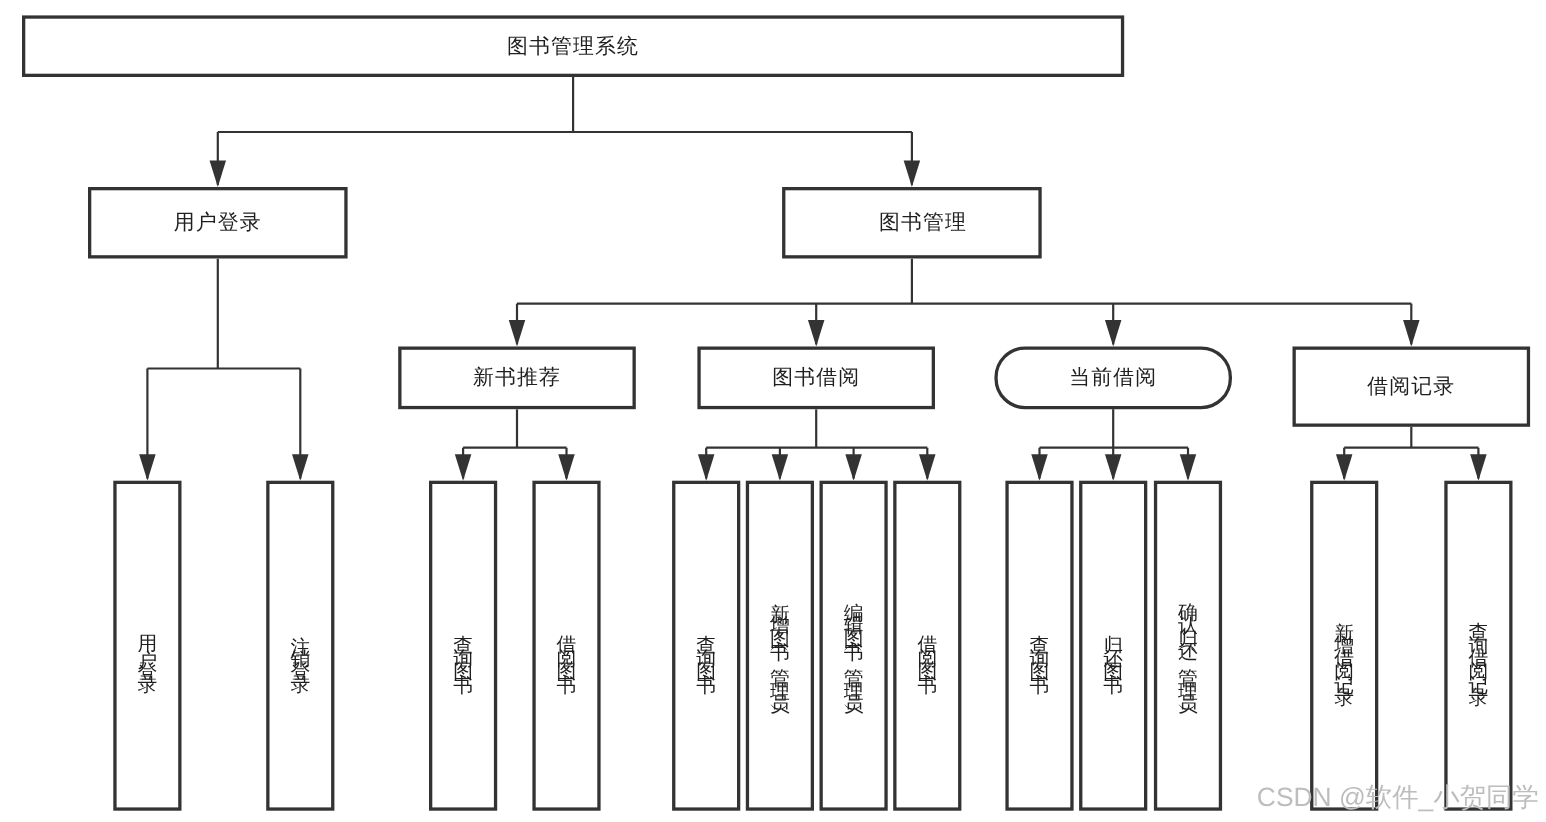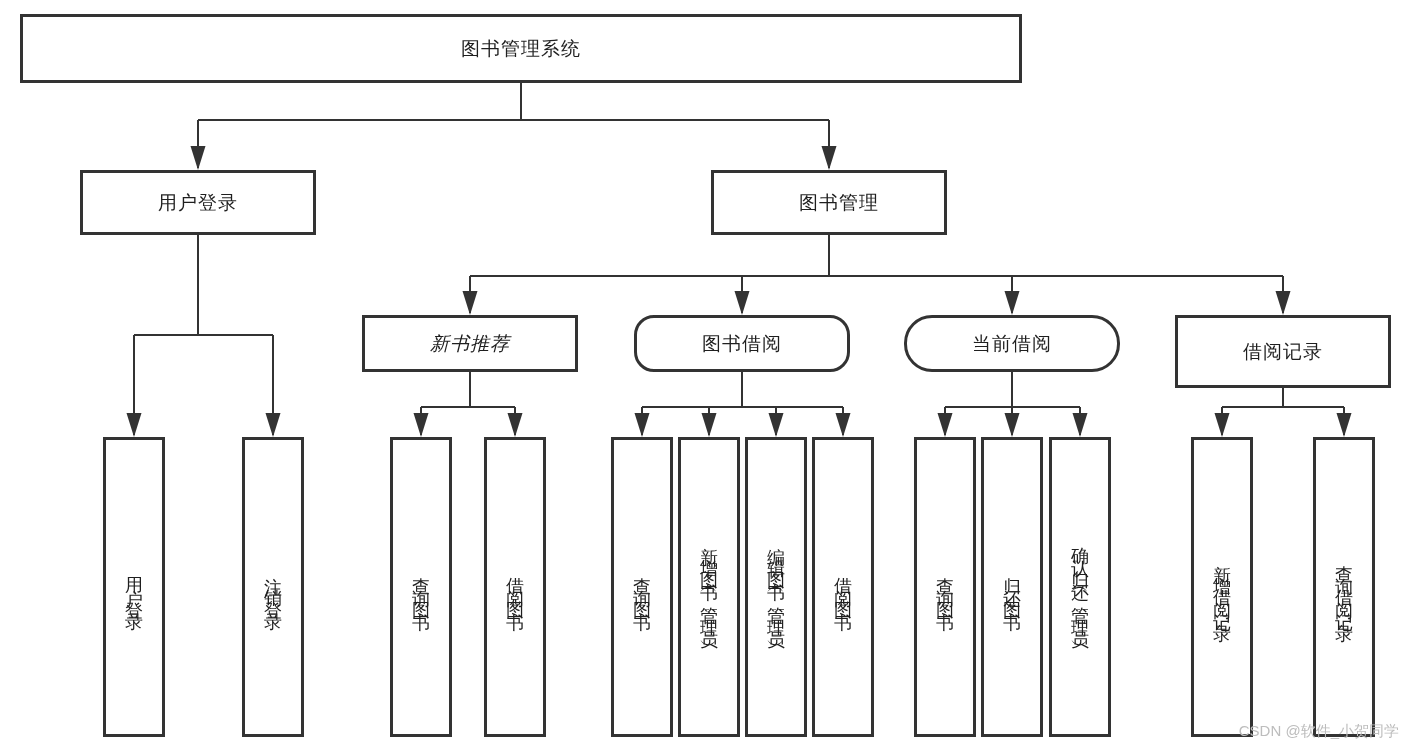--- a/index.html
+++ b/index.html
@@ -33,21 +33,21 @@
   .h .lbl{font-size:19px;letter-spacing:1px;}
   .v .lbl{
     writing-mode:vertical-rl;
     text-orientation:mixed;
     font-size:18px;
     letter-spacing:12px;
   }
   .watermark{
     position:absolute;
     right:6px;bottom:6px;
-    font-size:15px;
+    font-size:24px;
     color:var(--watermark);
     z-index:5;
     white-space:nowrap;
   }
 </style>
 </head>
 <body>
 
 <div class="stage">
 
@@ -120,35 +120,35 @@
     <g>
       <line x1="1283" y1="372" x2="1283" y2="407"></line>
       <line x1="1222" y1="407" x2="1344" y2="407"></line>
       <line x1="1222" y1="407" x2="1222" y2="435"></line>
       <polygon points="1214.5,413 1229.5,413 1222,437"></polygon>
       <line x1="1344" y1="407" x2="1344" y2="435"></line>
       <polygon points="1336.5,413 1351.5,413 1344,437"></polygon>
     </g>
   </svg>
 
-  <div class="box h" style="left:20px;top:14px;width:1002px;height:69px;">
+  <div class="box h" style="left:20px;top:14px;width:1002px;height:56px;">
     <span class="lbl">图书管理系统</span>
   </div>
 
   <div class="box h" style="left:80px;top:170px;width:236px;height:65px;">
     <span class="lbl">用户登录</span>
   </div>
   <div class="box h" style="left:711px;top:170px;width:236px;height:65px;padding-left:20px;">
     <span class="lbl">图书管理</span>
   </div>
 
-  <div class="box h" style="left:362px;top:315px;width:216px;height:57px;font-style:italic;">
+  <div class="box h" style="left:362px;top:315px;width:216px;height:57px;">
     <span class="lbl">新书推荐</span>
   </div>
-  <div class="box h" style="left:634px;top:315px;width:216px;height:57px;border-radius:20px;">
+  <div class="box h" style="left:634px;top:315px;width:216px;height:57px;">
     <span class="lbl">图书借阅</span>
   </div>
   <div class="box h" style="left:904px;top:315px;width:216px;height:57px;border-radius:28px;">
     <span class="lbl">当前借阅</span>
   </div>
   <div class="box h" style="left:1175px;top:315px;width:216px;height:73px;">
     <span class="lbl">借阅记录</span>
   </div>
 
   <div class="box v" style="left:103px;top:437px;width:62px;height:300px;">

